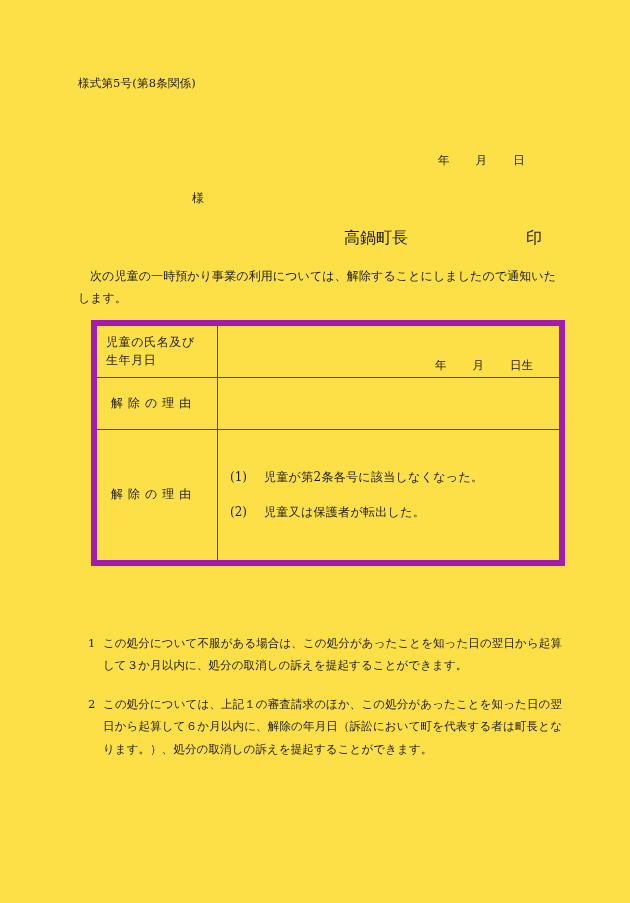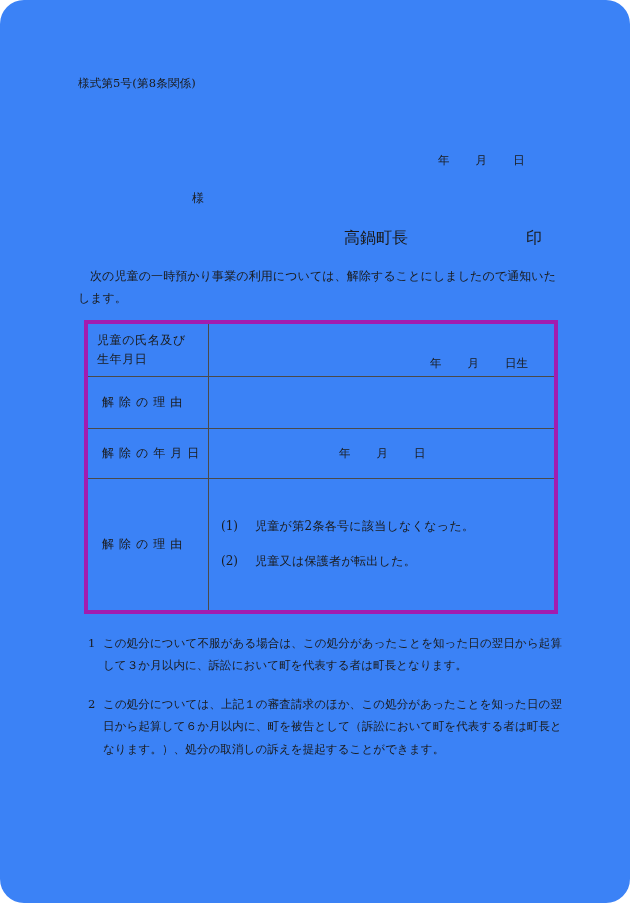--- a/index.html
+++ b/index.html
@@ -12,22 +12,21 @@
     height: 903px;
     position: relative;
     font-family: "DejaVu Serif", "Liberation Serif", serif;
     color: #1a1a1a;
     -webkit-font-smoothing: antialiased;
   }
 
   .page {
     position: absolute;
     inset: 0;
-    background: #3b82f6;
-    border-radius: 24px;
+    background: #fde047;
   }
 
   
   .form-no {
     position: absolute;
     left: 78px;
     top: 76px;
     font-size: 11.5px;
     letter-spacing: 0.2px;
     white-space: nowrap;
@@ -87,25 +86,25 @@
     width: 478px;
     font-size: 12px;
     line-height: 1.85;
     text-indent: 12px;
     text-align: justify;
   }
 
   
   .form-table {
     position: absolute;
-    left: 84px;
+    left: 91px;
     top: 320px;
     width: 474px;
     border-collapse: collapse;
-    border: 4px solid #a21caf;
+    border: 6px solid #a21caf;
     table-layout: fixed;
   }
   .form-table td {
     border: 1px solid #4a4a4a;
     padding: 0;
     vertical-align: middle;
   }
   .form-table td.label {
     width: 102px;
     font-size: 12px;
@@ -228,30 +227,20 @@
         </td>
       </tr>
 
       <tr class="row-en">
         <td class="label">
           <span class="label-spread">解除の理由</span>
         </td>
         <td class="value"></td>
       </tr>
 
-      <tr class="row-date">
-        <td class="label">
-          <span class="label-spread">解除の年月日</span>
-        </td>
-        <td class="value">
-          <div class="cell-rel-date">
-            <span>年</span><span class="gap"></span><span>月</span><span class="gap"></span><span>日</span>
-          </div>
-        </td>
-      </tr>
 
       <tr class="row-reason">
         <td class="label">
           <span class="label-spread">解除の理由</span>
         </td>
         <td class="value">
           <ul class="reason-list">
             <li>
               <span class="reason-no">(1)</span>
               <span class="reason-txt">児童が第2条各号に該当しなくなった。</span>
@@ -262,21 +251,21 @@
             </li>
           </ul>
         </td>
       </tr>
     </tbody>
   </table>
 
   <div class="notes">
     <div class="note">
       <span class="note-no">1</span>
-      <span class="note-body">この処分について不服がある場合は、この処分があったことを知った日の翌日から起算して３か月以内に、訴訟において町を代表する者は町長となります。</span>
+      <span class="note-body">この処分について不服がある場合は、この処分があったことを知った日の翌日から起算して３か月以内に、処分の取消しの訴えを提起することができます。</span>
     </div>
     <div class="note">
       <span class="note-no">2</span>
-      <span class="note-body">この処分については、上記１の審査請求のほか、この処分があったことを知った日の翌日から起算して６か月以内に、町を被告として（訴訟において町を代表する者は町長となります。）、処分の取消しの訴えを提起することができます。</span>
+      <span class="note-body">この処分については、上記１の審査請求のほか、この処分があったことを知った日の翌日から起算して６か月以内に、解除の年月日（訴訟において町を代表する者は町長となります。）、処分の取消しの訴えを提起することができます。</span>
     </div>
   </div>
 
 </div>
 
 </body></html>

